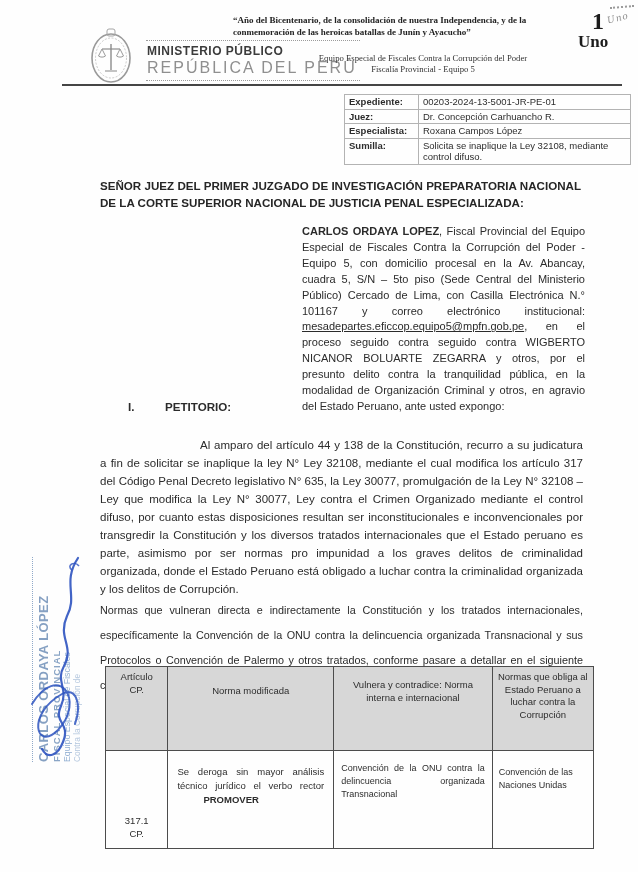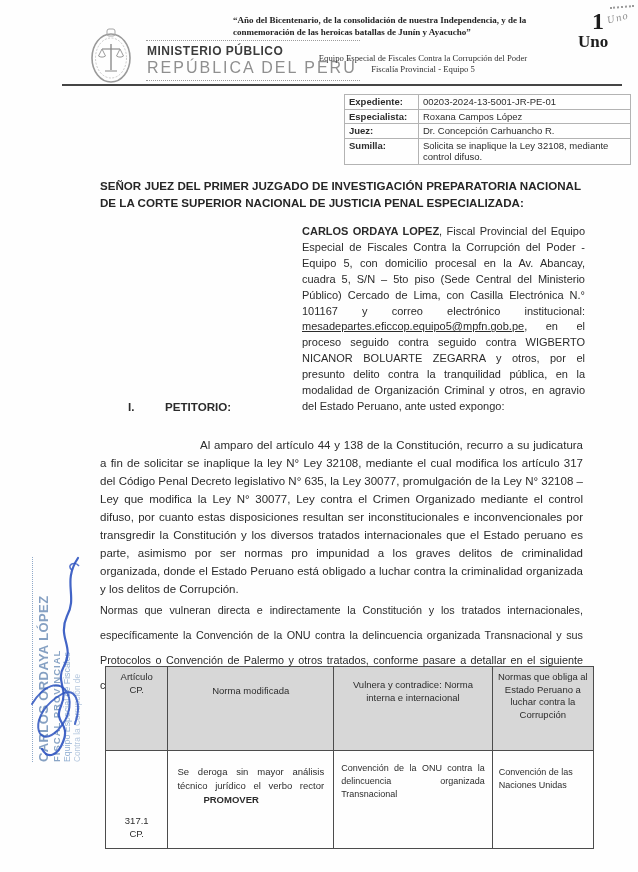--- a/index.html
+++ b/index.html
@@ -181,26 +181,26 @@
   </div>
   <div class="header-rule"></div>
 
   <table class="case-table">
     <tbody>
         <tr>
       <td class="lbl">Expediente:</td>
       <td>00203-2024-13-5001-JR-PE-01</td>
     </tr>
     <tr>
+      <td class="lbl">Juez:</td>
+      <td>Dr. Concepción Carhuancho R.</td>
+    </tr>
+    <tr>
       <td class="lbl">Especialista:</td>
       <td>Roxana Campos López</td>
-    </tr>
-    <tr>
-      <td class="lbl">Juez:</td>
-      <td>Dr. Concepción Carhuancho R.</td>
     </tr>
     <tr>
       <td class="lbl">Sumilla:</td>
       <td>Solicita se inaplique la Ley 32108, mediante control difuso.</td>
     </tr>
   </tbody>
     </table>
 
   <div class="addressee">SEÑOR JUEZ DEL PRIMER JUZGADO DE INVESTIGACIÓN PREPARATORIA NACIONAL DE LA CORTE SUPERIOR NACIONAL DE JUSTICIA PENAL ESPECIALIZADA:</div>
 

